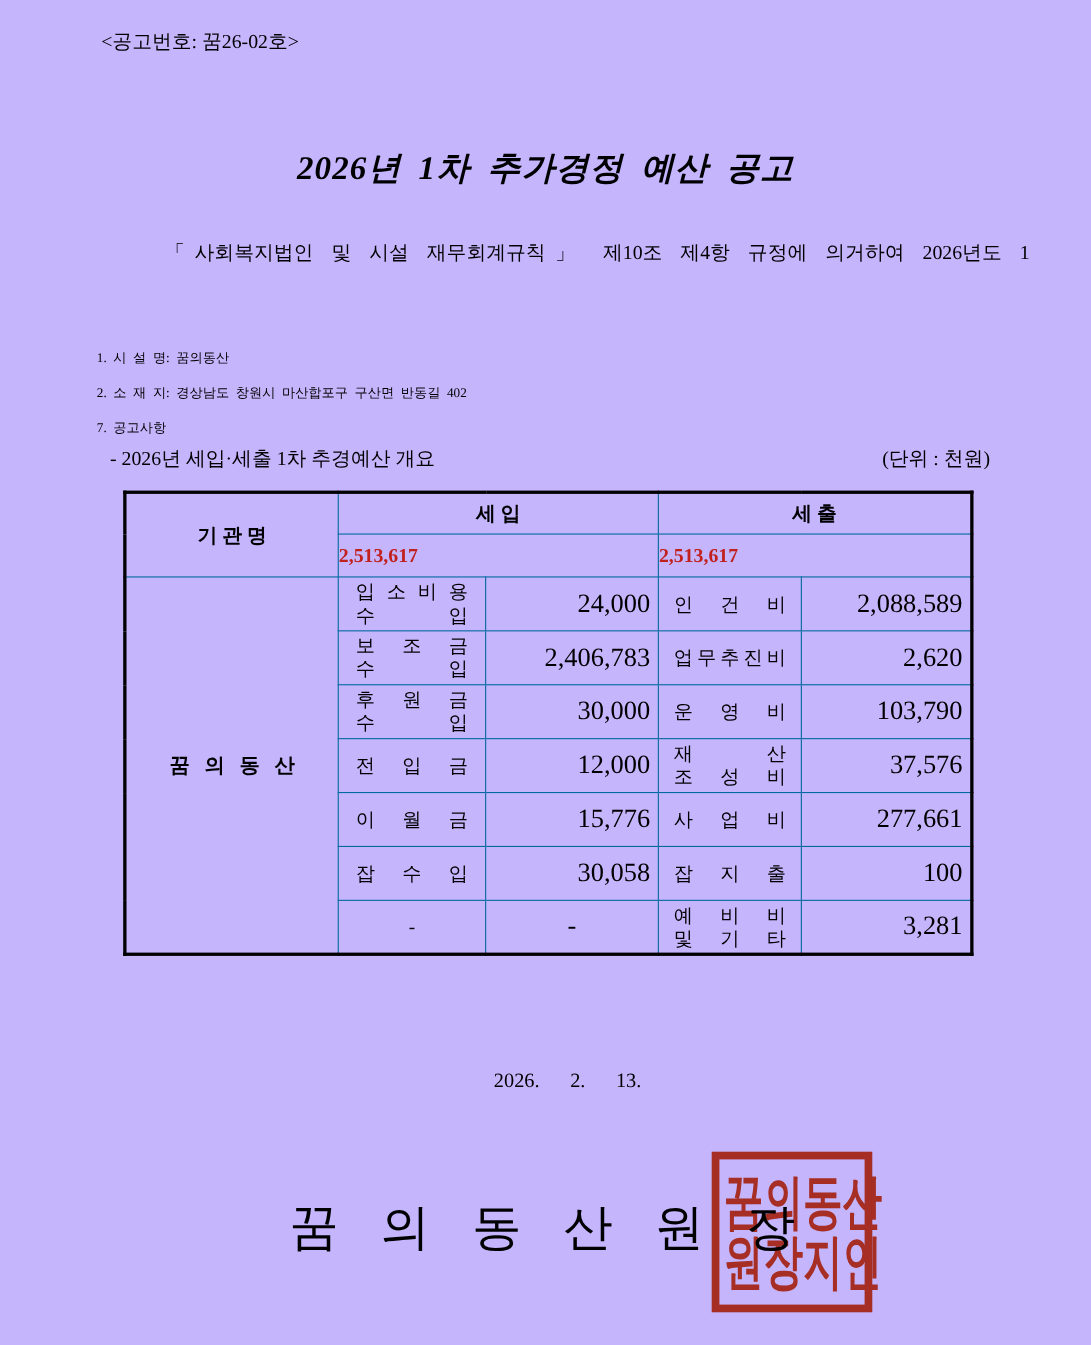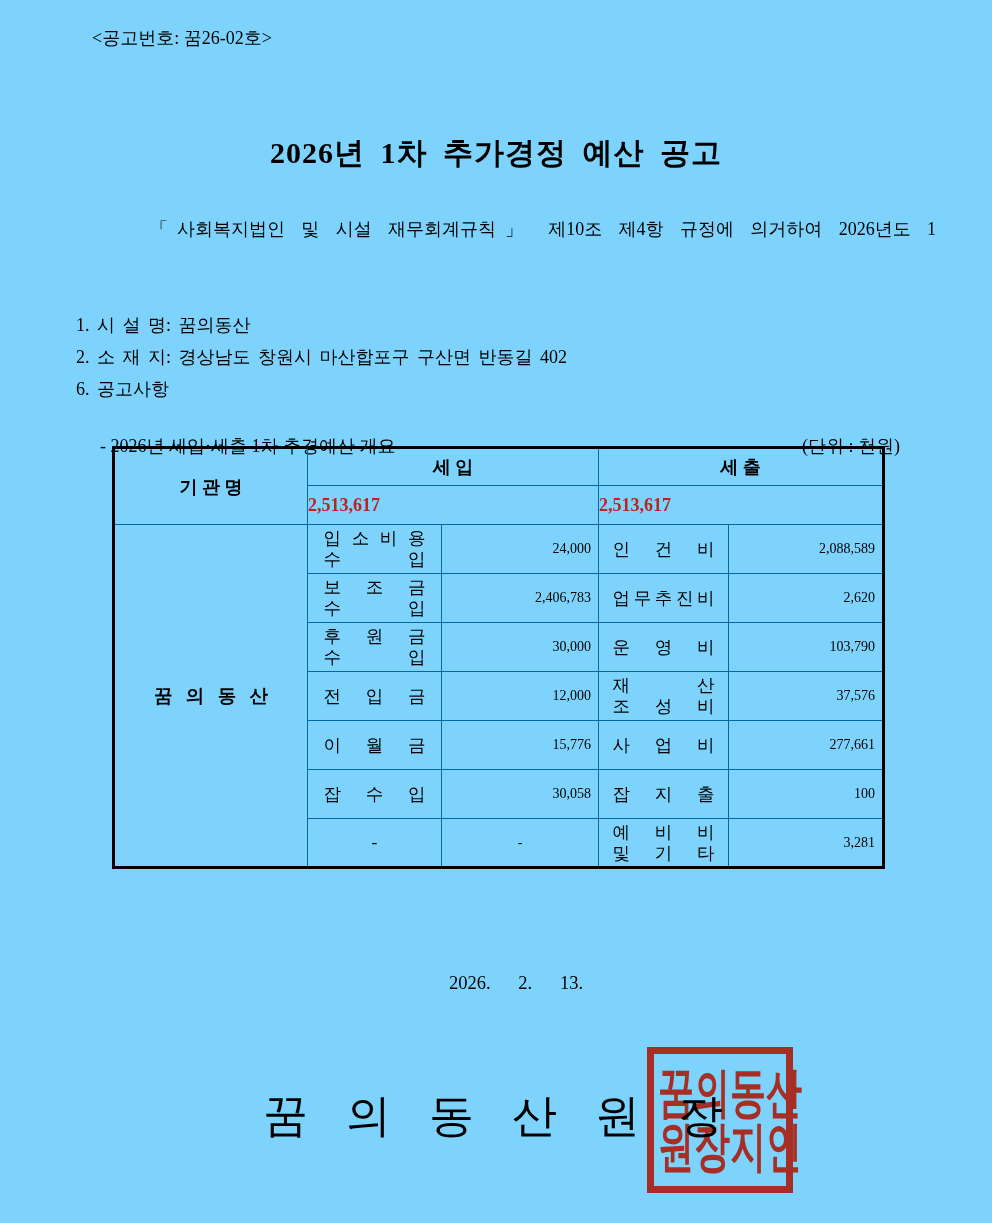--- a/index.html
+++ b/index.html
@@ -1,36 +1,36 @@
 <!DOCTYPE html>
 <html><head>
 <meta charset="utf-8">
 <style>
   html,body{margin:0;padding:0;background:#888;}
-  .page{position:relative;width:992px;height:1223px;background:#7dd3fc;
+  .page{position:relative;width:992px;height:1223px;background:#c4b5fd;
         font-family:"Liberation Serif","DejaVu Serif",serif;color:#000;overflow:hidden;}
   .notice-no{position:absolute;left:92px;top:26px;font-size:18px;}
   .title{position:absolute;left:0;right:0;top:133px;margin:0;text-align:center;
-         font-size:30px;font-weight:bold;word-spacing:7px;letter-spacing:1px;}
+         font-size:30px;font-weight:bold;word-spacing:7px;letter-spacing:1px;font-style:italic;}
   .intro{position:absolute;left:92px;width:808px;top:212px;font-size:18px;line-height:35px;word-spacing:3px;margin-left:36px;}
   .intro .l1{text-align:justify;text-align-last:justify;text-indent:22px;}
-  .items{position:absolute;left:76px;top:309px;font-size:18px;line-height:32px;word-spacing:3px;}
+  .items{position:absolute;left:88px;top:309px;font-size:12px;line-height:32px;word-spacing:3px;}
   .subrow{position:absolute;left:92px;width:808px;top:405px;font-size:18px;
           display:flex;justify-content:space-between;align-items:baseline;}
-  .subitem{padding-left:8px;margin-top:29px;}
+  .subitem{padding-left:8px;}
   .budget{position:absolute;left:112px;top:446px;width:770px;border-collapse:collapse;
           table-layout:fixed;border:3px solid #000;}
   .budget td{border:1px solid #0369a1;padding:0;vertical-align:middle;}
   tr.hr1{height:38px;} tr.hr2{height:39px;} tr.br{height:49px;}
   .h{text-align:center;font-weight:bold;font-size:18px;}
   .total{text-align:left;font-weight:bold;font-size:18px;}
   .lbl{width:102px;margin:0 auto;font-size:17.5px;line-height:21px;}
   .lbl-line{display:flex;justify-content:space-between;}
   .lbl-line.one{justify-content:center;}
-  .valcell{text-align:right;padding-right:7px !important;font-size:14px;}
+  .valcell{text-align:right;padding-right:7px !important;font-size:24px;}
   .valcell.dash{text-align:center;padding-right:0 !important;}
   .org{display:flex;justify-content:space-between;width:114px;margin:0 auto;
        font-weight:bold;font-size:18.5px;}
   .item4{position:absolute;left:92px;top:886px;font-size:18px;word-spacing:2px;}
   .dateline{position:absolute;left:0;right:0;top:973px;text-align:center;
             font-size:18.5px;white-space:pre;padding-left:40px;}
   .signature{position:absolute;left:263px;top:1086px;width:460px;display:flex;
              justify-content:space-between;font-size:45px;z-index:2;}
   .seal{position:absolute;left:647px;top:1047px;width:146px;height:146px;
         box-sizing:border-box;border:7px solid #a62e24;z-index:1;
@@ -48,21 +48,21 @@
 
   <h1 class="title">2026년 1차 추가경정 예산 공고</h1>
 
   <div class="intro">
     <div class="l1">「사회복지법인 및 시설 재무회계규칙」 제10조 제4항 규정에 의거하여 2026년도 1</div>
   </div>
 
   <div class="items">
     <div>1. 시 설 명: 꿈의동산</div>
     <div>2. 소 재 지: 경상남도 창원시 마산합포구 구산면 반동길 402</div>
-    <div>6. 공고사항</div>
+    <div>7. 공고사항</div>
   </div>
 
   <div class="subrow">
     <span class="subitem">- 2026년 세입·세출 1차 추경예산 개요</span>
     <span class="unit">(단위 : 천원)</span>
   </div>
 
   <table class="budget">
     <colgroup>
       <col style="width:194px">

